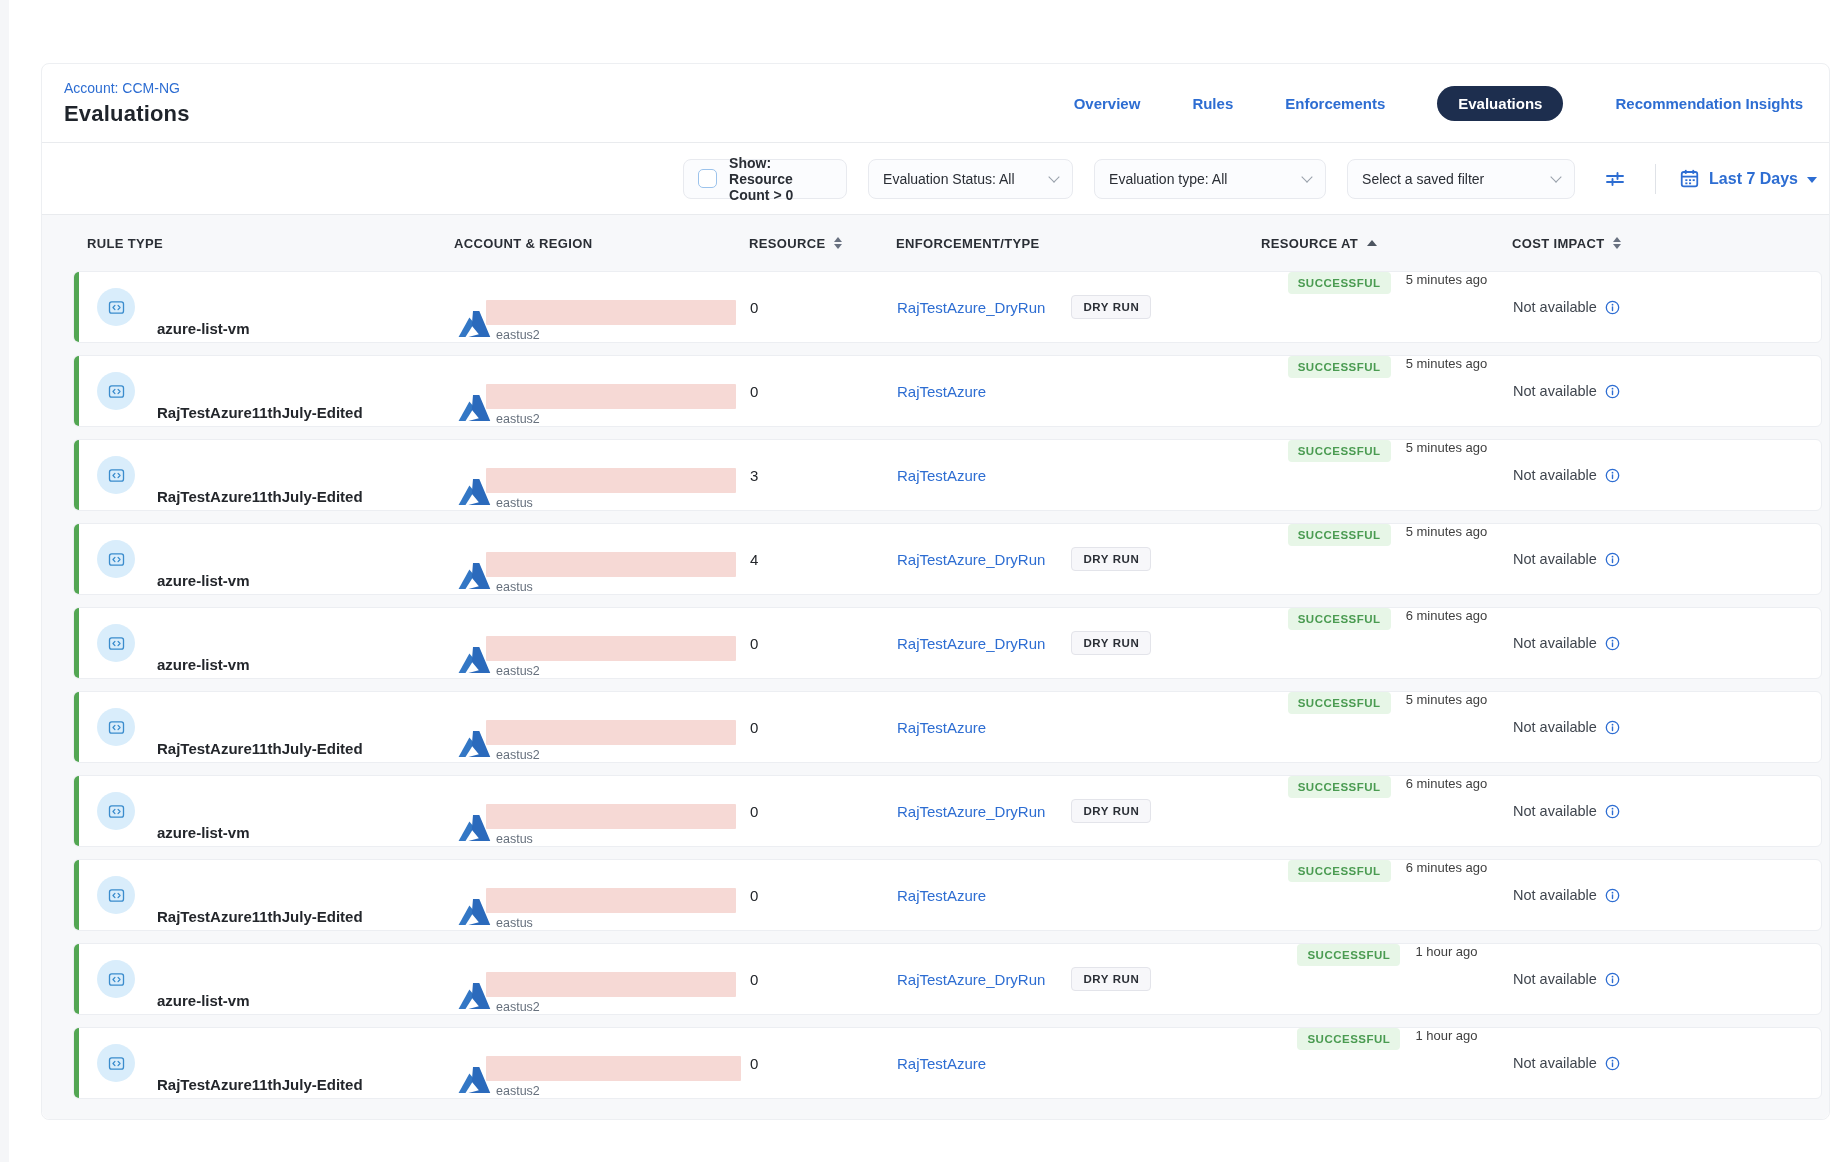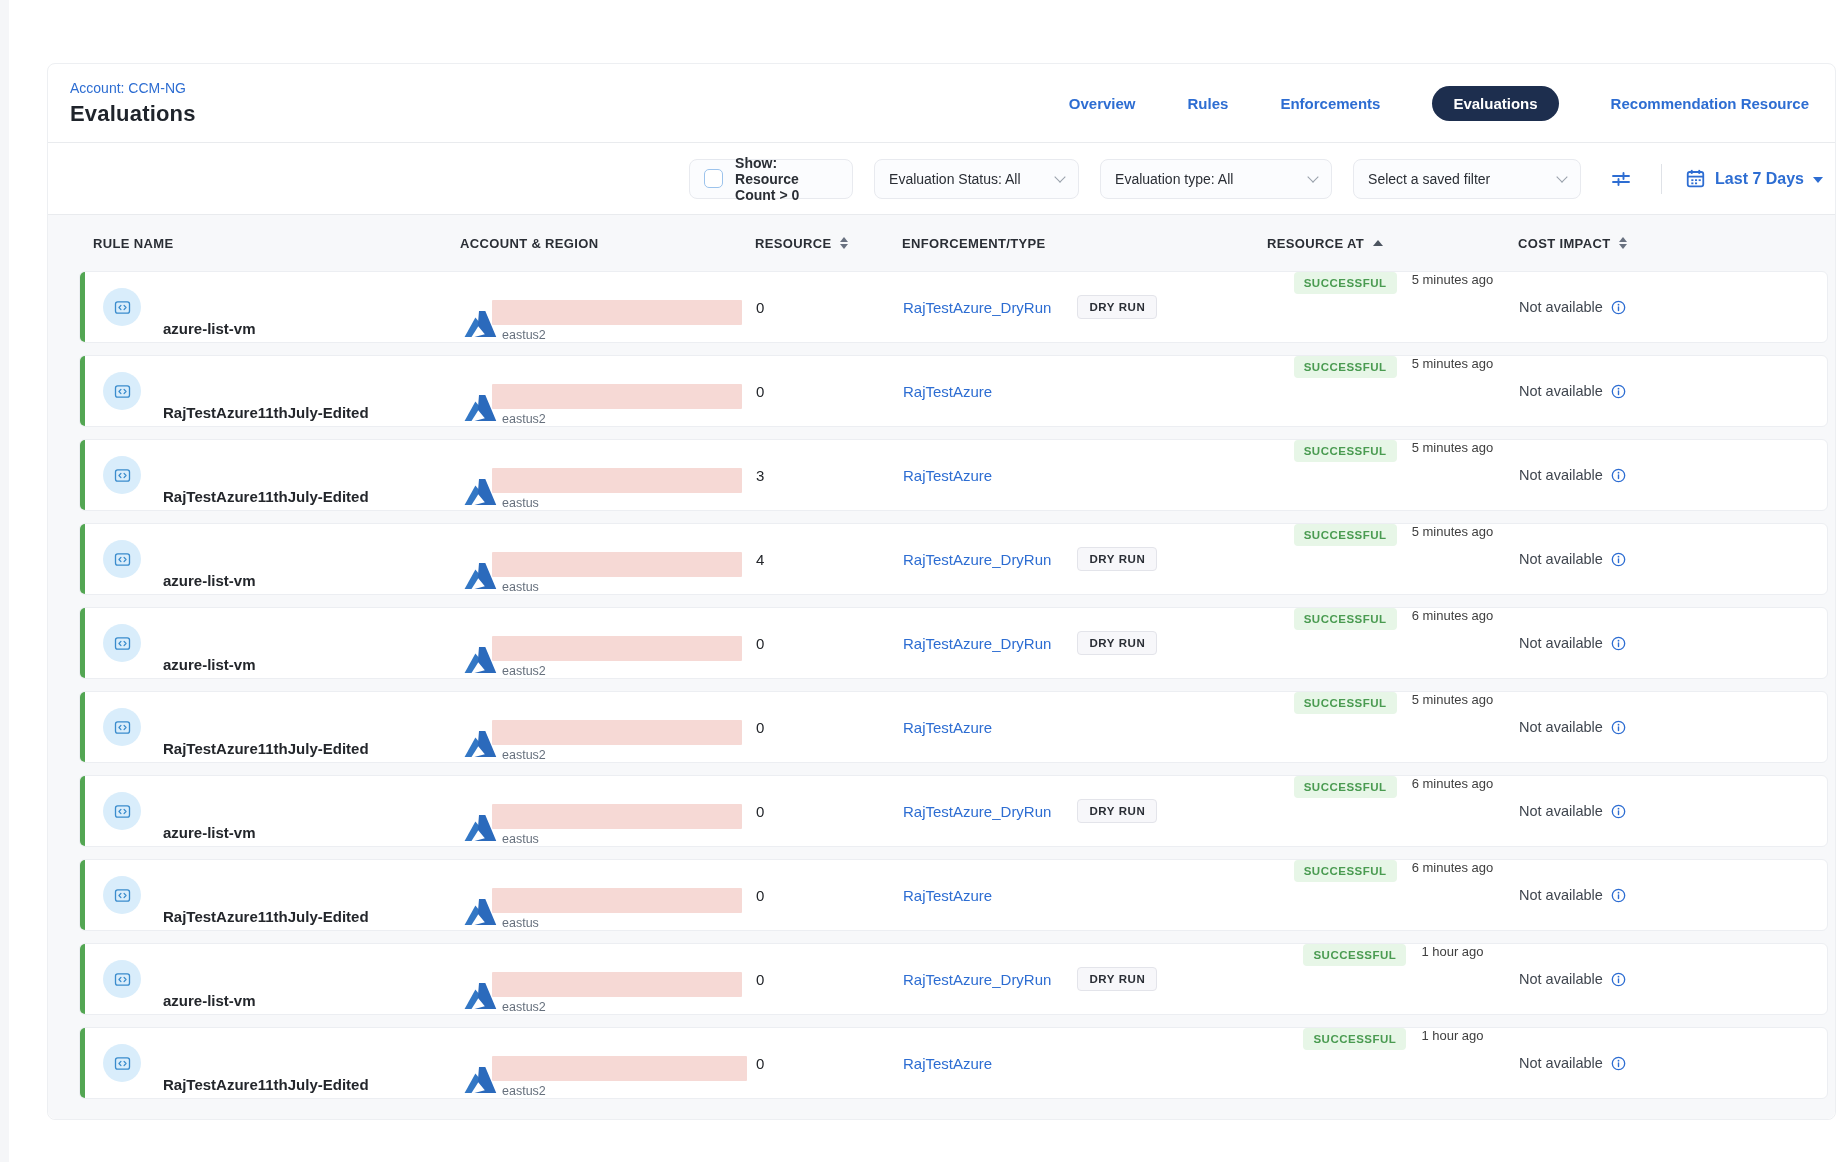--- a/index.html
+++ b/index.html
@@ -1,20 +1,20 @@
 <!DOCTYPE html>
 <html><head>
 <meta charset="utf-8">
 <style>
   * { margin:0; padding:0; box-sizing:border-box; }
   html,body { width:1844px; height:1162px; background:#ffffff; overflow:hidden;
               font-family:"Liberation Sans","DejaVu Sans",sans-serif; color:#23262b; }
   .left-strip { position:absolute; left:0; top:0; bottom:0; width:9px; background:#f5f6f8; }
 
-  .card { position:absolute; left:47px; top:63px; width:1789px; height:1057px;
+  .card { position:absolute; left:41px; top:63px; width:1789px; height:1057px;
           background:#ffffff; border:1px solid #edeff2; border-radius:8px;
           display:flex; flex-direction:column; }
 
   
   .hdr { height:79px; flex:0 0 79px; display:flex; align-items:center; justify-content:space-between;
          padding:0 26px 0 22px; border-bottom:1px solid #e9ebee; }
   .hdr-left { display:flex; flex-direction:column; gap:5px; }
   .acct-link { font-size:14px; color:#2d6dd2; cursor:pointer; }
   .page-title { font-size:22px; font-weight:700; color:#1f242b; letter-spacing:.2px; }
   .tabs { display:flex; align-items:center; gap:52px; }
@@ -97,21 +97,21 @@
     </div>
     <div class="tabs" id="tabs">
   <a class="tab">Overview</a>
 
   <a class="tab">Rules</a>
 
   <a class="tab">Enforcements</a>
 
   <a class="tab active">Evaluations</a>
 
-  <a class="tab">Recommendation Resource</a>
+  <a class="tab">Recommendation Insights</a>
 </div>
   </div>
 
   <div class="filters">
     <div class="pill pill-check">
       <span class="checkbox"></span>
       <span>Show: Resource Count &gt; 0</span>
     </div>
     <div class="pill select sel-status">
       <span>Evaluation Status: All</span>
@@ -151,21 +151,21 @@
         </g>
       </svg>
       <span>Last 7 Days</span>
       <span class="caret-down"></span>
     </div>
   </div>
 
   <div class="table-area">
     <div class="thead grid6">
       <div class="th c1">
-          <span>RULE NAME</span>
+          <span>RULE TYPE</span>
         </div>
       <div class="th">
           <span>ACCOUNT &amp; REGION</span>
         </div>
       <div class="th">
           <span>RESOURCE</span>
         <span class="sort">
             <i class="tu"></i>
             <i class="td"></i>
           </span>

